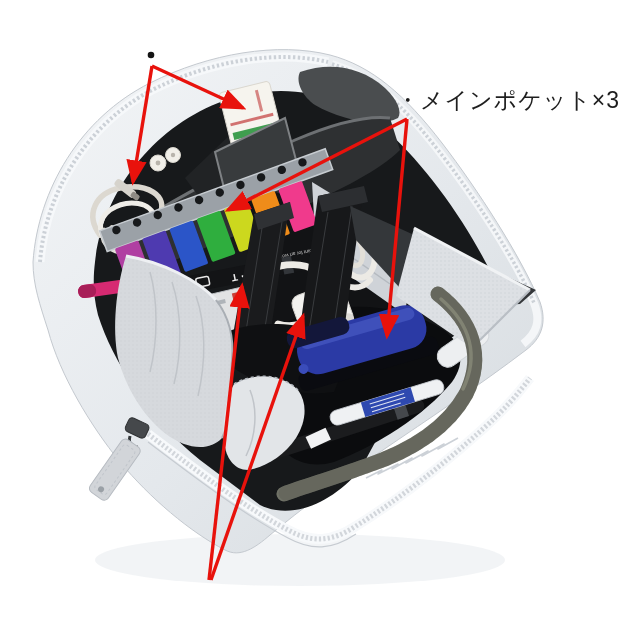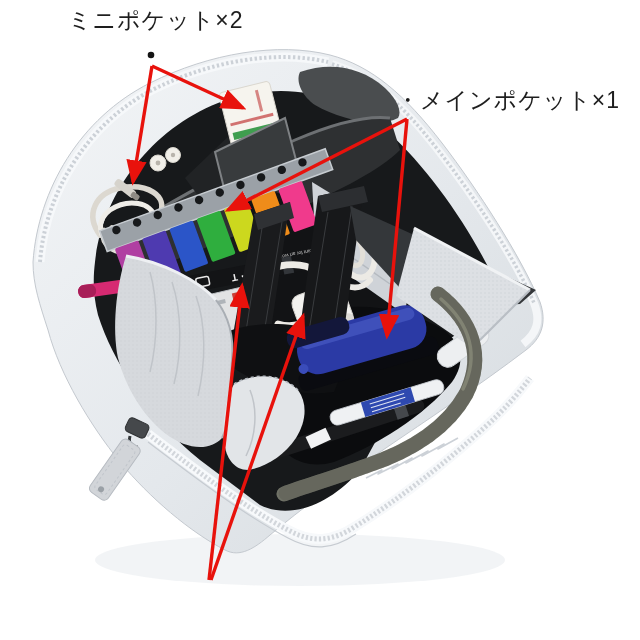--- a/index.html
+++ b/index.html
@@ -247,16 +247,15 @@
     <circle cx="151" cy="55" r="3.3" fill="#141414"></circle>
     <line class="ann-line" x1="152" y1="66" x2="133" y2="182" marker-end="url(#ah)"></line>
     <line class="ann-line" x1="152" y1="66" x2="243" y2="108" marker-end="url(#ah)"></line>
     <line class="ann-line" x1="407" y1="119" x2="228" y2="210" marker-end="url(#ah)"></line>
     <line class="ann-line" x1="407" y1="119" x2="387" y2="336" marker-end="url(#ah)"></line>
     <line class="ann-line" x1="209" y1="580" x2="242" y2="286" marker-end="url(#ah)"></line>
     <line class="ann-line" x1="211" y1="580" x2="303" y2="316" marker-end="url(#ah)"></line>
   </g>
 </svg>
 
-<div class="ann" style="left:68px;top:8px">ミニポケット×2</div>
-<div class="ann" style="left:396px;top:88px">・メインポケット×1</div>
+<div class="ann" style="left:396px;top:88px">・メインポケット×3</div>
 
 </div>
 
 </body></html>

